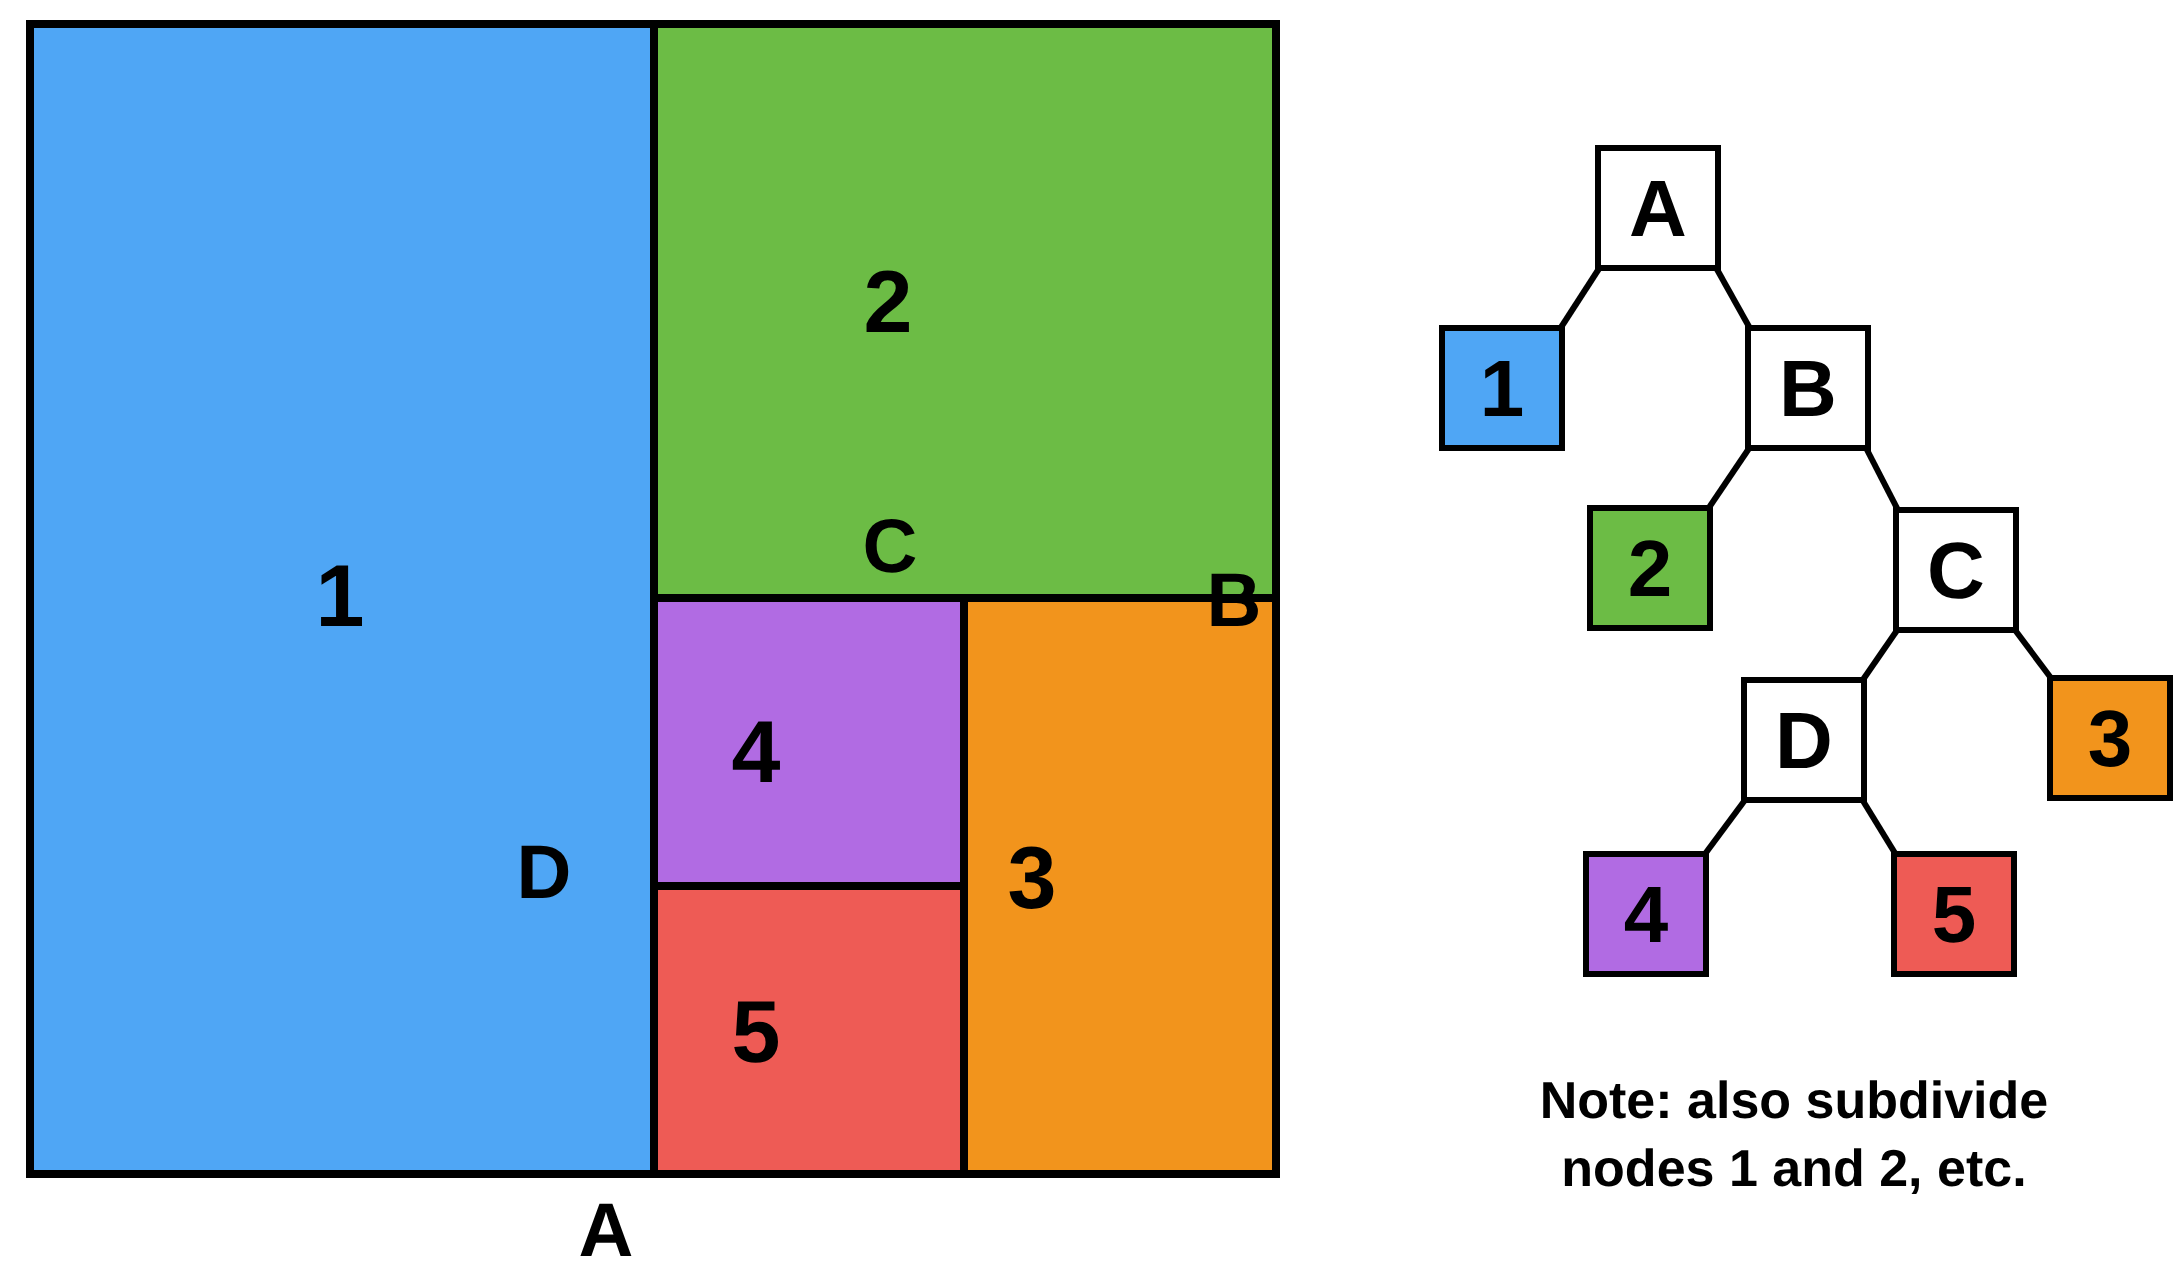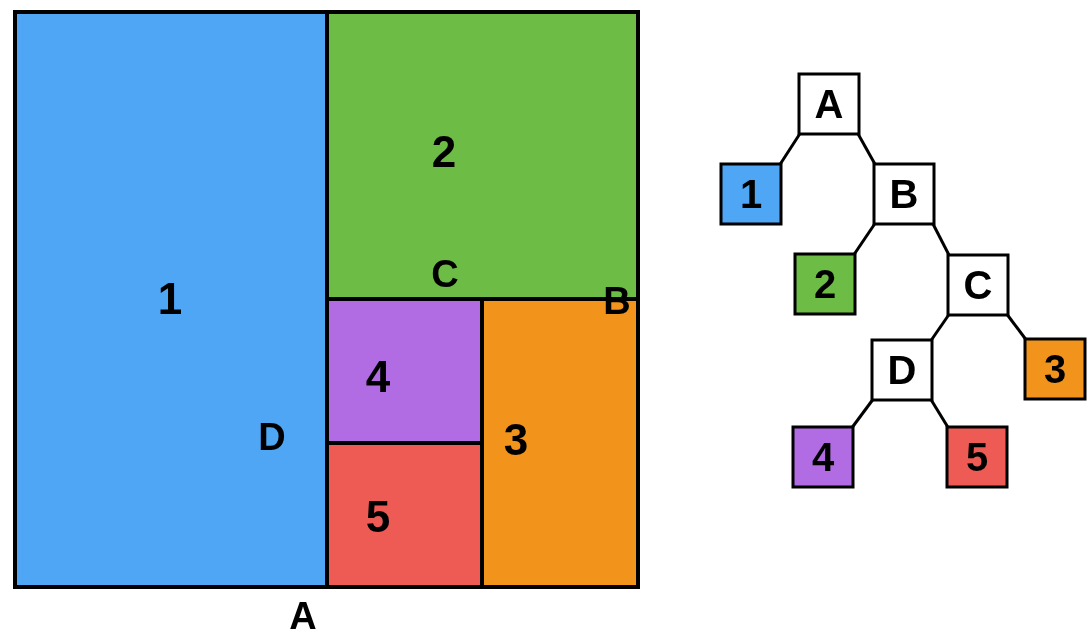--- a/index.html
+++ b/index.html
@@ -90,13 +90,17 @@
       <text x="978" y="299" class="tree-label">C</text>
       <rect x="872" y="340" width="60" height="60" fill="#FFFFFF" class="tree-box"></rect>
       <text x="902" y="384" class="tree-label">D</text>
       <rect x="1025" y="339" width="60" height="60" fill="#F2941C" class="tree-box"></rect>
       <text x="1055" y="383" class="tree-label">3</text>
       <rect x="793" y="427" width="60" height="60" fill="#B16BE3" class="tree-box"></rect>
       <text x="823" y="471" class="tree-label">4</text>
       <rect x="947" y="427" width="60" height="60" fill="#EE5B55" class="tree-box"></rect>
       <text x="977" y="471" class="tree-label">5</text>
     </svg>
+  <div class="note">
+    <div>Note: also subdivide</div>
+    <div>nodes 1 and 2, etc.</div>
+  </div>
 </div>
 
 </body></html>

